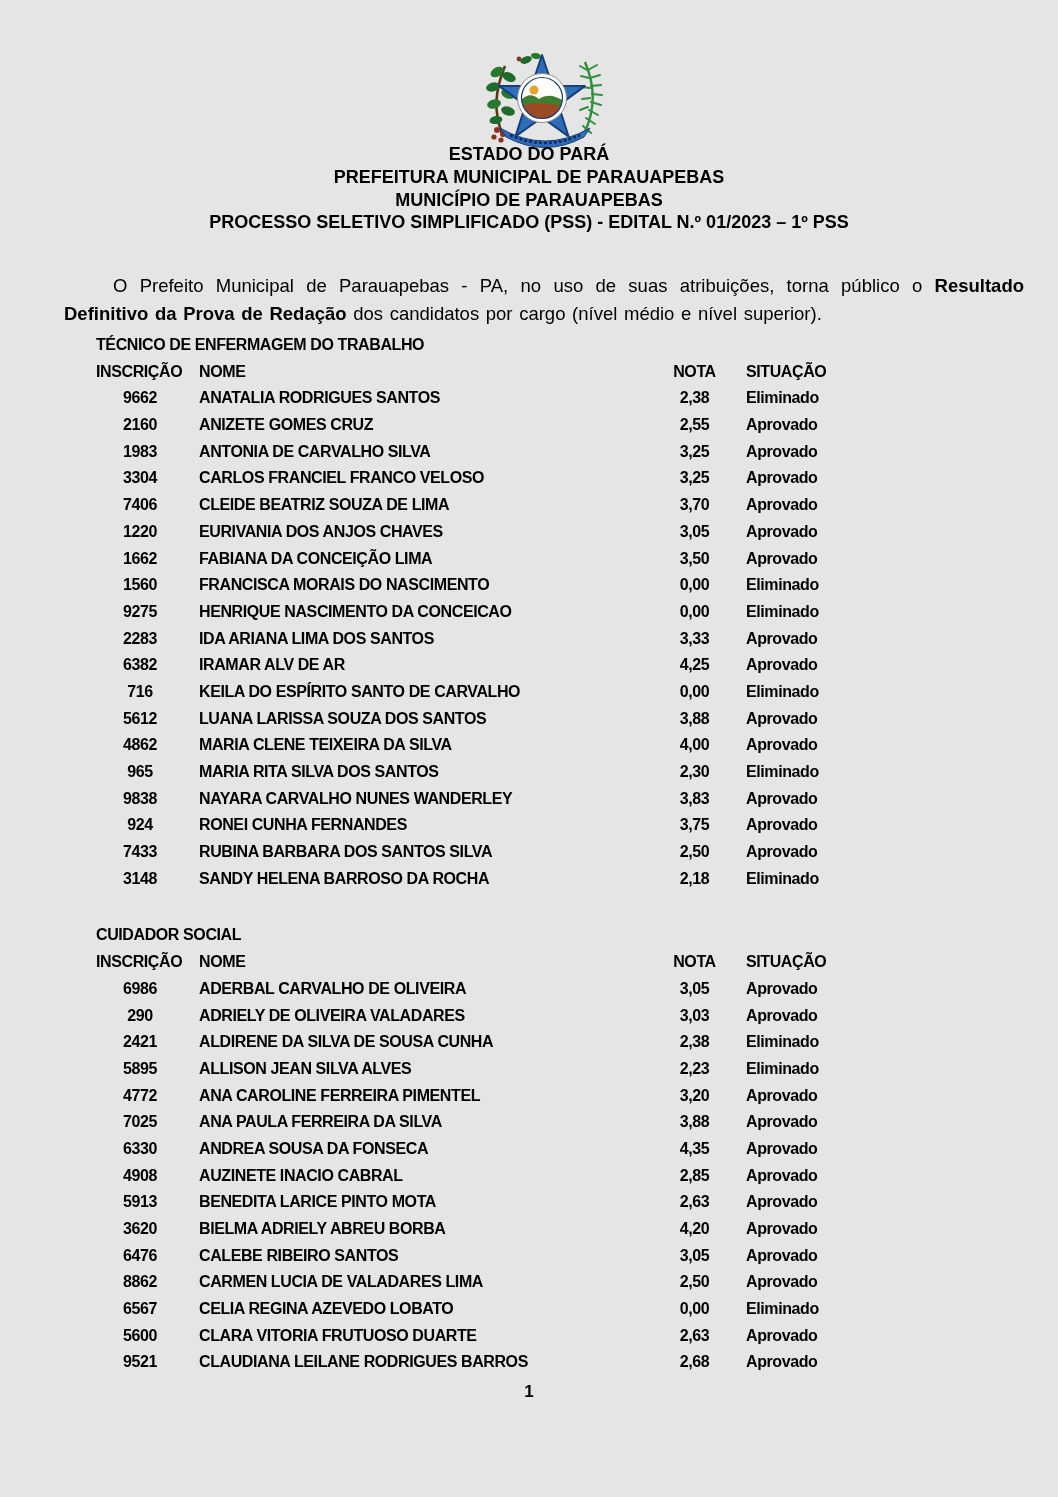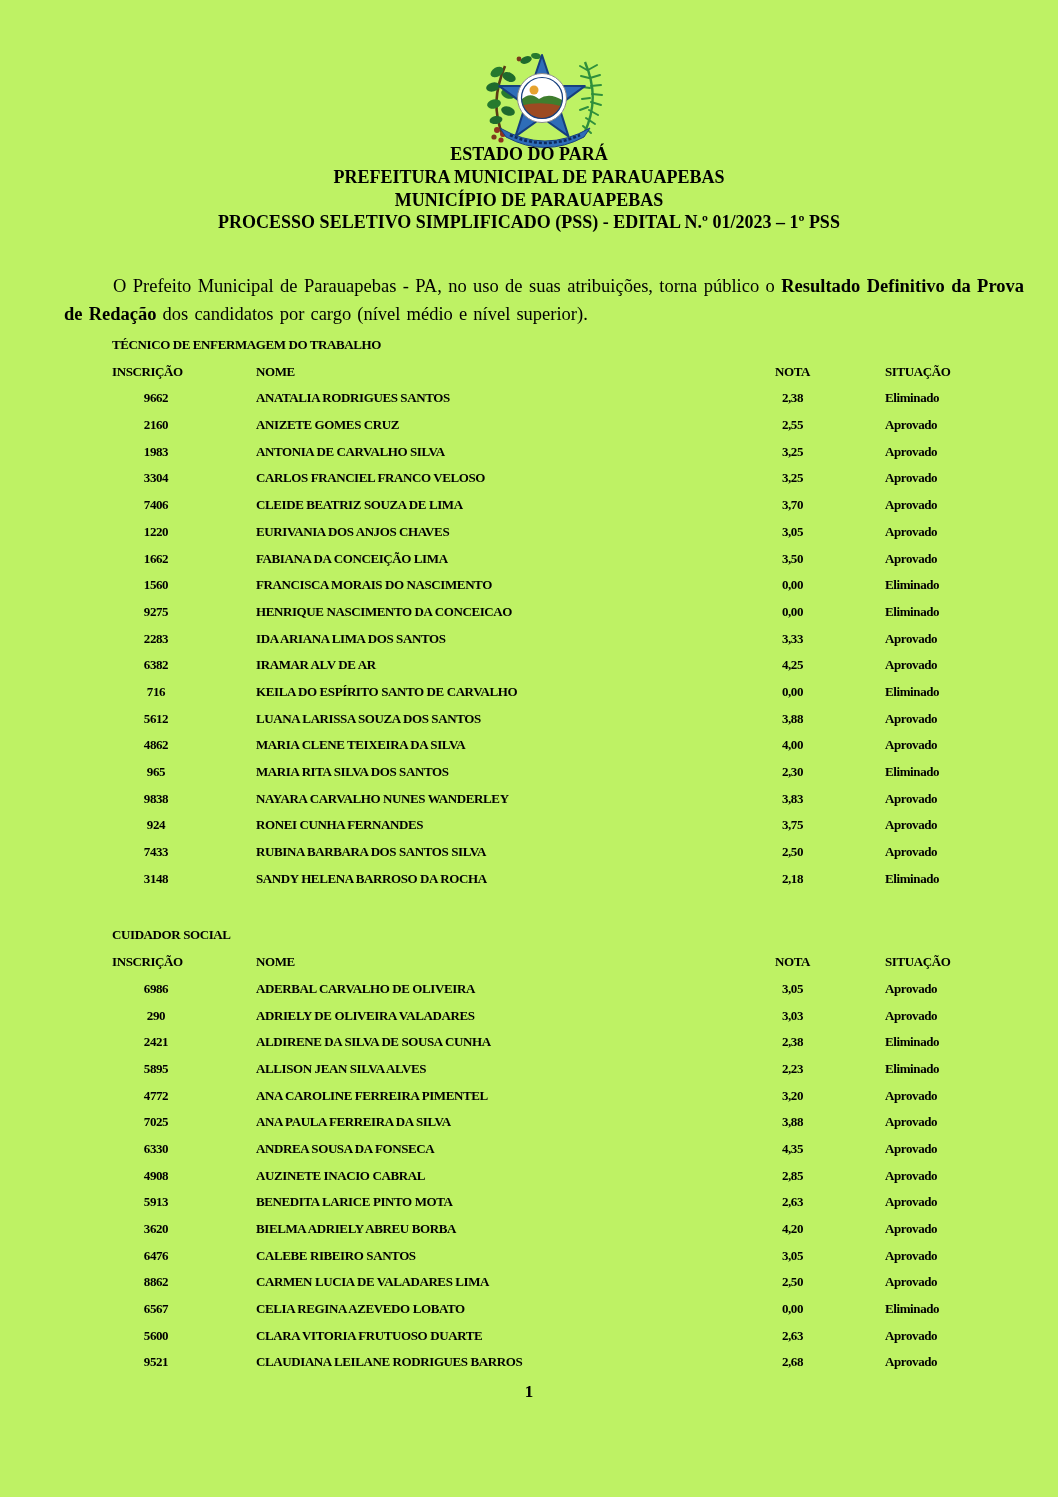--- a/index.html
+++ b/index.html
@@ -1,22 +1,22 @@
 <!DOCTYPE html>
 <html><head>
 <meta charset="utf-8">
 <style>
   html,body{margin:0;padding:0;background:#fff;}
   .page{
     position:relative;
     width:1058px;
     height:1497px;
-    background:#bef264;
+    background:#e5e5e5;
     color:#000;
-    font-family:Liberation Serif, serif;
+    font-family:Liberation Sans, sans-serif;
     overflow:hidden;
   }
   .crest{
     position:absolute;
     top:50px;
     left:472px;
     width:146px;
     height:100px;
   }
   .doc-header{
@@ -38,38 +38,37 @@
     margin:16px;
     font-size:18.5px;
     line-height:28.2px;
     text-align:justify;
     text-indent:49px;
     word-spacing:1.5px;
   }
   .content{
     position:absolute;
     top:332px;
-    left:112px;
+    left:96px;
     width:758px;
     font-weight:bold;
-    font-size:13px;
+    font-size:16px;
     letter-spacing:-0.4px;
   }
   .sec-title{
     height:26.7px;
     line-height:26.7px;
     white-space:nowrap;
   }
   .trow{
     display:grid;
     grid-template-columns:88px 473px 75px 122px;
     height:26.7px;
     line-height:26.7px;
     white-space:nowrap;
-    gap:41px;
   }
   .cell{overflow:visible;}
   .cell-inscricao{text-align:center;}
   .thead .cell-inscricao{text-align:left;}
   .cell-nome{padding-left:15px;}
   .cell-nota{text-align:center;}
   .cell-situacao{padding-left:14px;}
   .sec-cuidador{margin-top:30px;}
   .page-number{
     position:absolute;

